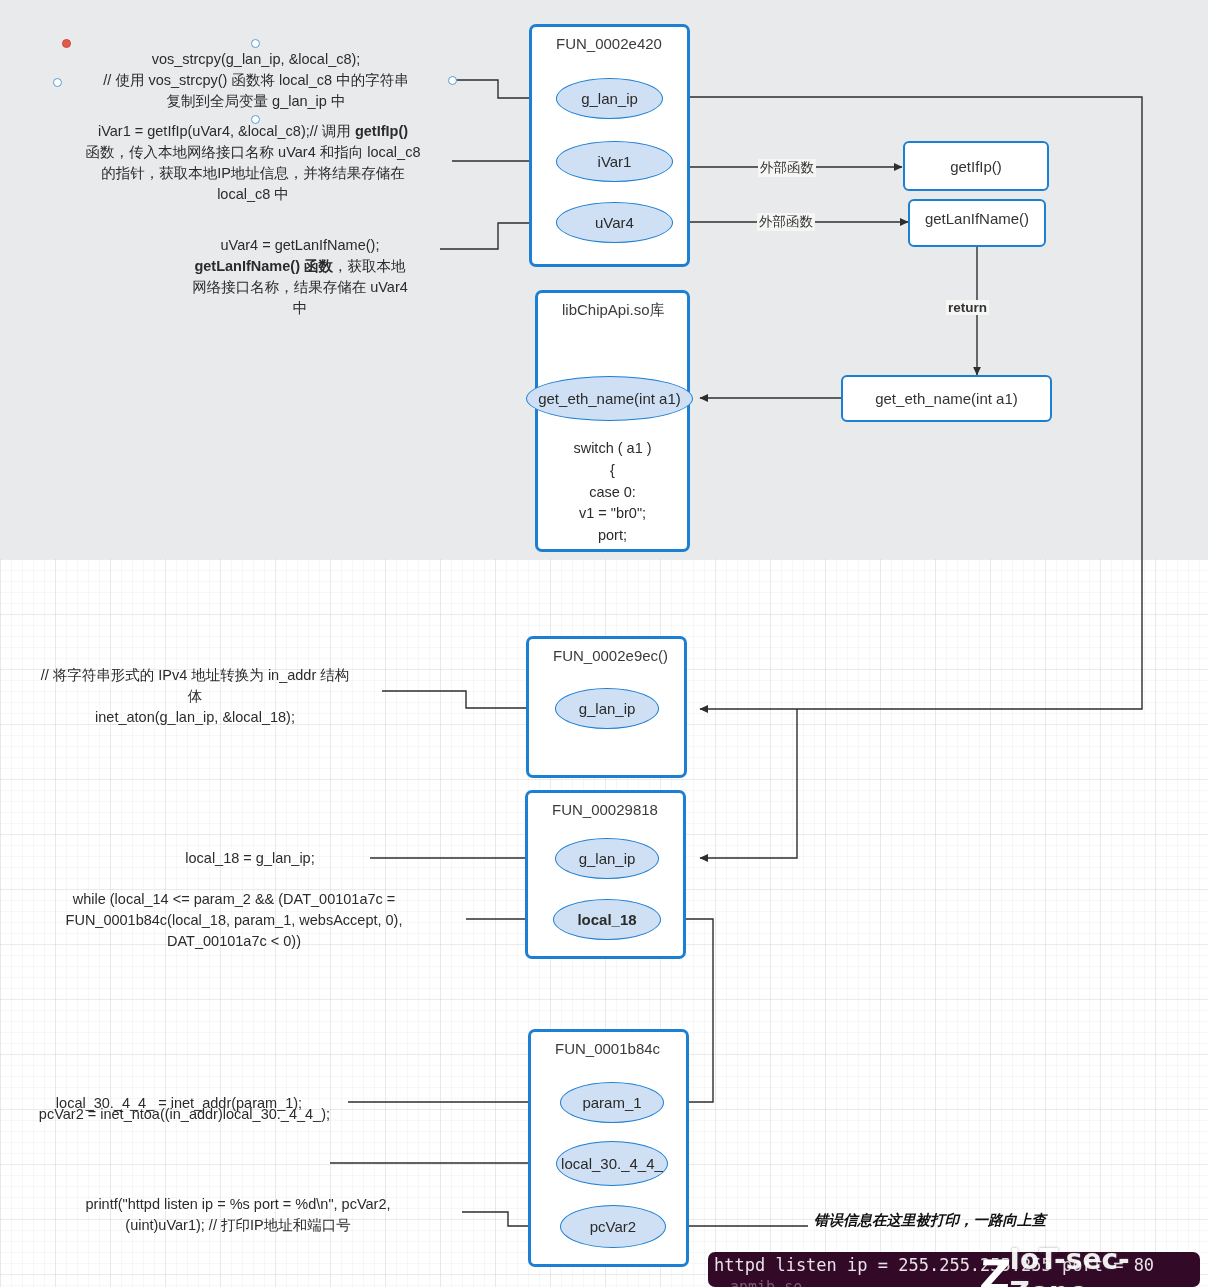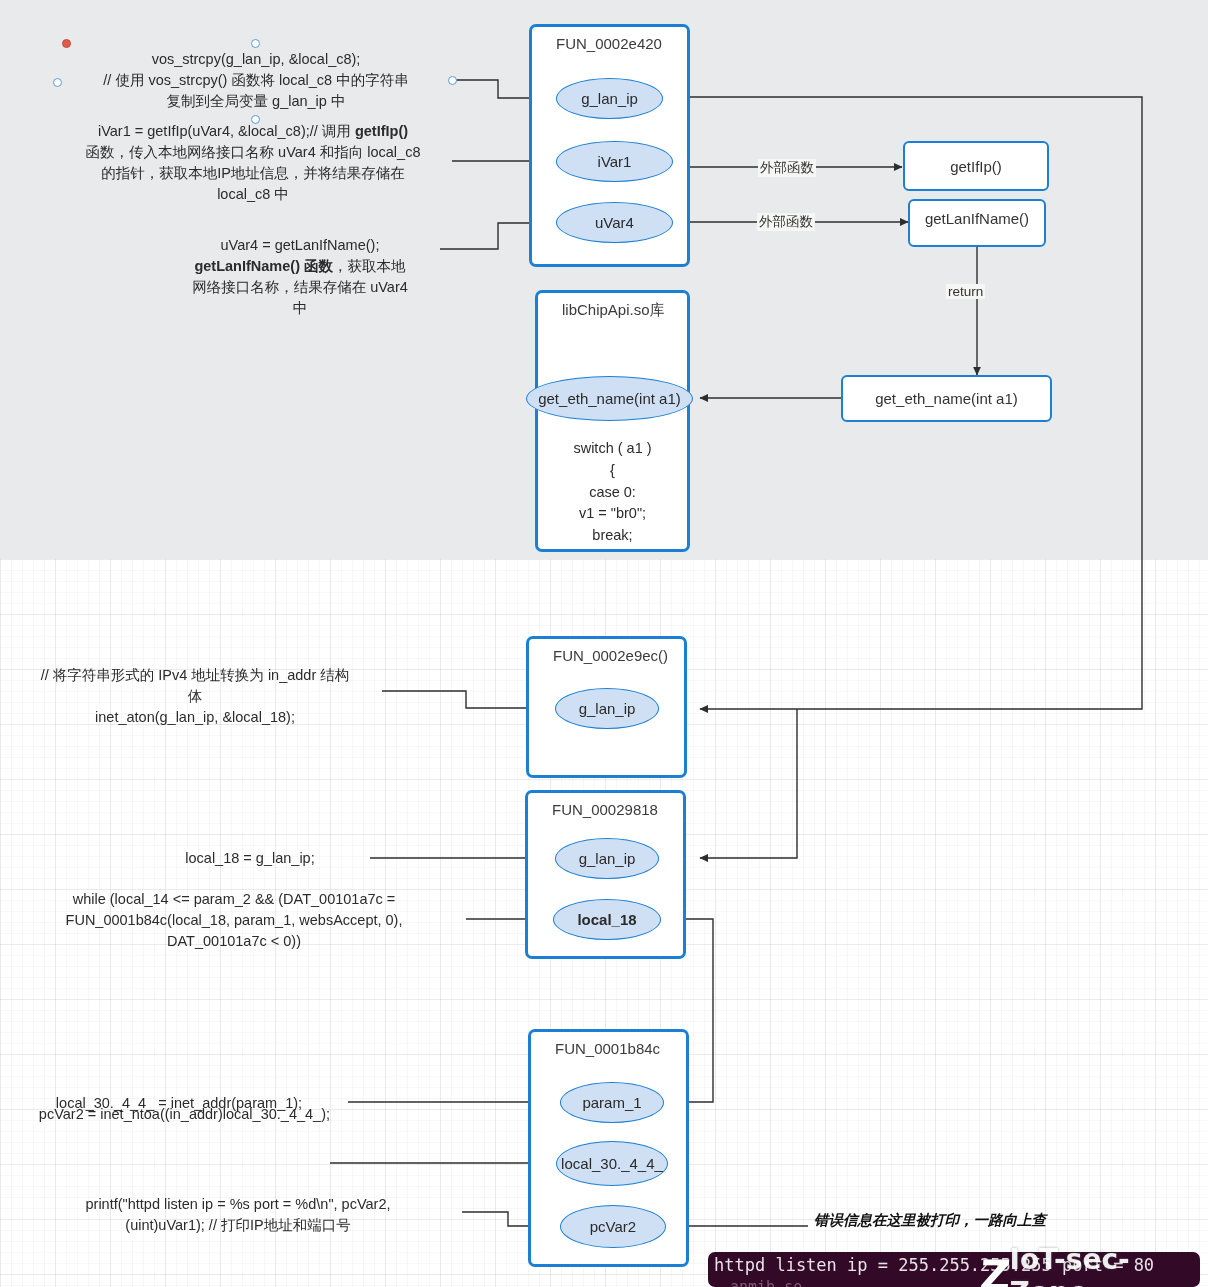--- a/index.html
+++ b/index.html
@@ -216,29 +216,29 @@
   <div class="ell" style="left:556px;top:202px;width:117px;height:41px;">uVar4</div>
 
   <div class="fbox" style="left:535px;top:290px;width:155px;height:262px;">
     <div class="fbox-title">libChipApi.so库</div>
   </div>
   <div class="ell" style="left:526px;top:376px;width:167px;height:45px;padding:0 6px;">get_eth_name(int a1)</div>
   <div class="codeblk" style="left:537px;top:438px;width:151px;">switch ( a1 )
 {
 case 0:
 v1 = "br0";
-break;</div>
+port;</div>
 
   <div class="ebox" style="left:903px;top:141px;width:146px;height:50px;">getIfIp()</div>
   <div class="ebox tall" style="left:908px;top:199px;width:138px;height:48px;">getLanIfName()</div>
   <div class="ebox" style="left:841px;top:375px;width:211px;height:47px;">get_eth_name(int a1)</div>
 
   <div class="elabel" style="left:758px;top:159px;">外部函数</div>
   <div class="elabel" style="left:757px;top:213px;">外部函数</div>
-  <div class="elabel" style="left:946px;top:284px;">return</div>
+  <div class="elabel" style="left:946px;top:300px;font-weight:bold;">return</div>
 
   <div class="txt" style="left:58px;top:49px;width:396px;">vos_strcpy(g_lan_ip, &amp;local_c8);
 // 使用 vos_strcpy() 函数将 local_c8 中的字符串
 复制到全局变量 g_lan_ip 中</div>
 
   <div class="txt" style="left:52px;top:121px;width:402px;">iVar1 = getIfIp(uVar4, &amp;local_c8);// 调用 <b>getIfIp()</b>
 函数，传入本地网络接口名称 uVar4 和指向 local_c8
 的指针，获取本地IP地址信息，并将结果存储在
 local_c8 中</div>
 

